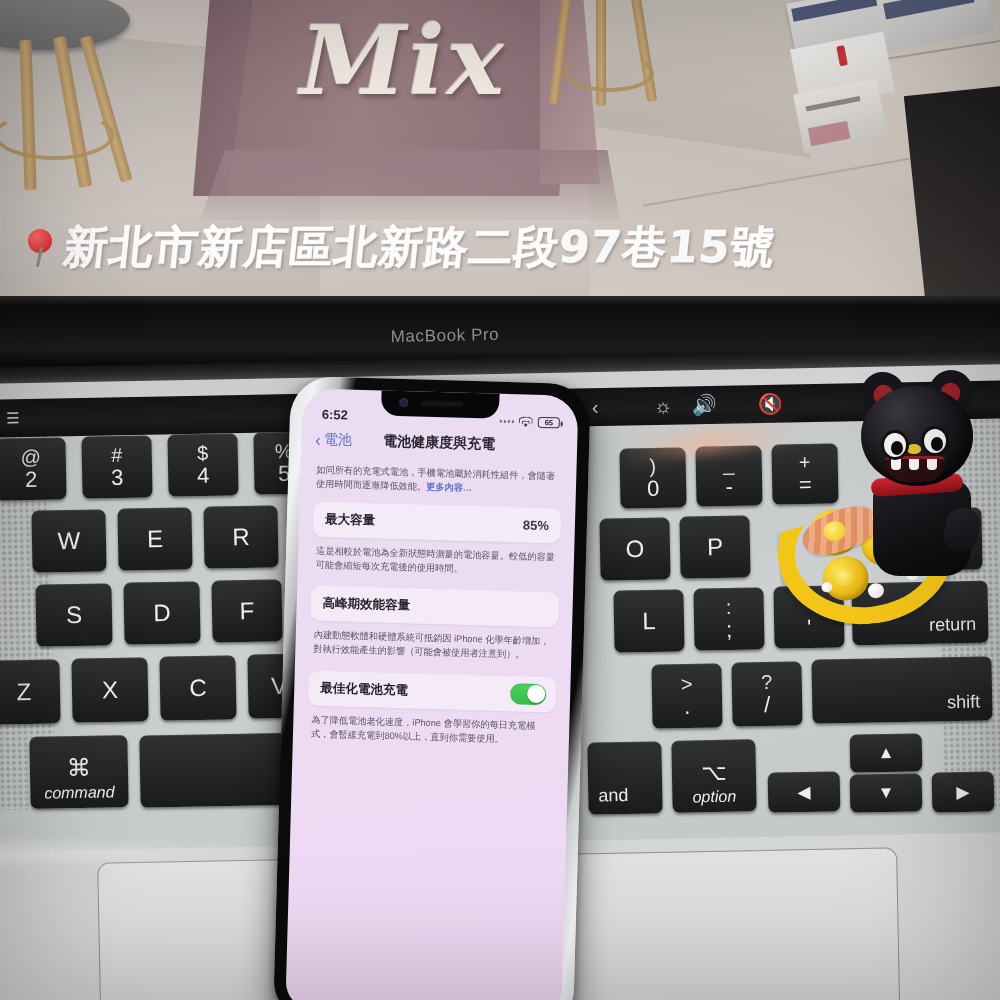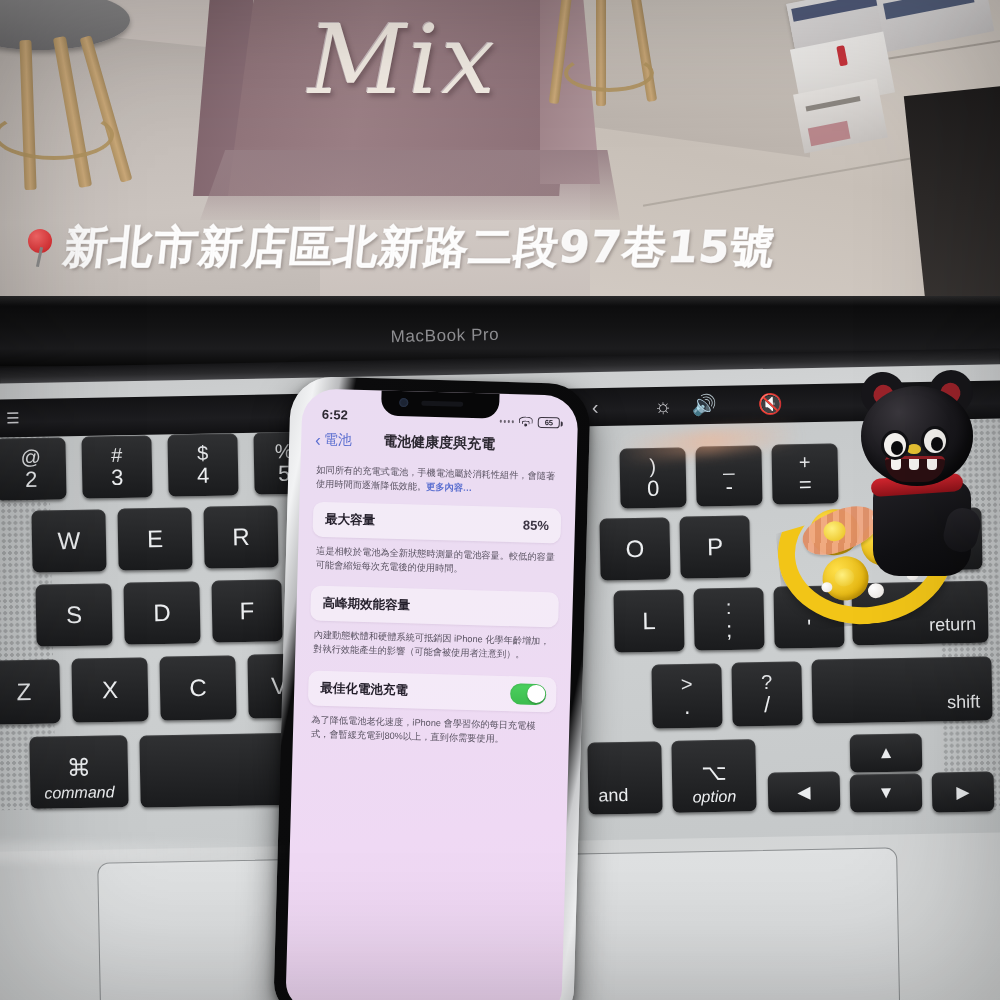--- a/index.html
+++ b/index.html
@@ -32,22 +32,22 @@
     background:linear-gradient(100deg,#8e7278 0%, #9b7f85 40%, #8b6f76 100%);
     clip-path:polygon(8% 0,100% 0,96% 100%,0 100%);
   }
   .pillar-edge { position:absolute; left:193px; top:-16px; width:60px; height:212px;
     background:linear-gradient(100deg,#7e636a,#8d717a);
     clip-path:polygon(30% 0,100% 0,100% 100%,0 100%); }
   .pillar-face-r { position:absolute; left:540px; top:-16px; width:60px; height:200px;
     background:linear-gradient(100deg,#9c8086,#b0969b);
     clip-path:polygon(0 0,70% 0,100% 100%,0 100%); }
   .mix-logo {
-    position:absolute; left:308px; top:8px; width:220px; height:110px;
-    font-family:"DejaVu Serif", serif; font-style:italic; font-weight:400;
+    position:absolute; left:300px; top:8px; width:220px; height:110px;
+    font-family:"DejaVu Serif", serif; font-style:italic; font-weight:700;
     font-size:96px; color:#f3ece4; letter-spacing:2px;
     text-shadow:2px 3px 5px rgba(60,40,45,.45), -1px -1px 0 rgba(255,255,255,.5);
     line-height:105px;
   }
   .pillar-base { position:absolute; left:200px; top:150px; width:420px; height:70px;
     background:linear-gradient(180deg,rgba(150,126,132,.9),rgba(185,170,168,.2));
     clip-path:polygon(6% 0,97% 0,100% 100%,0 100%); }
 
   
   .backwall { position:absolute; left:560px; top:-20px; width:250px; height:160px;

